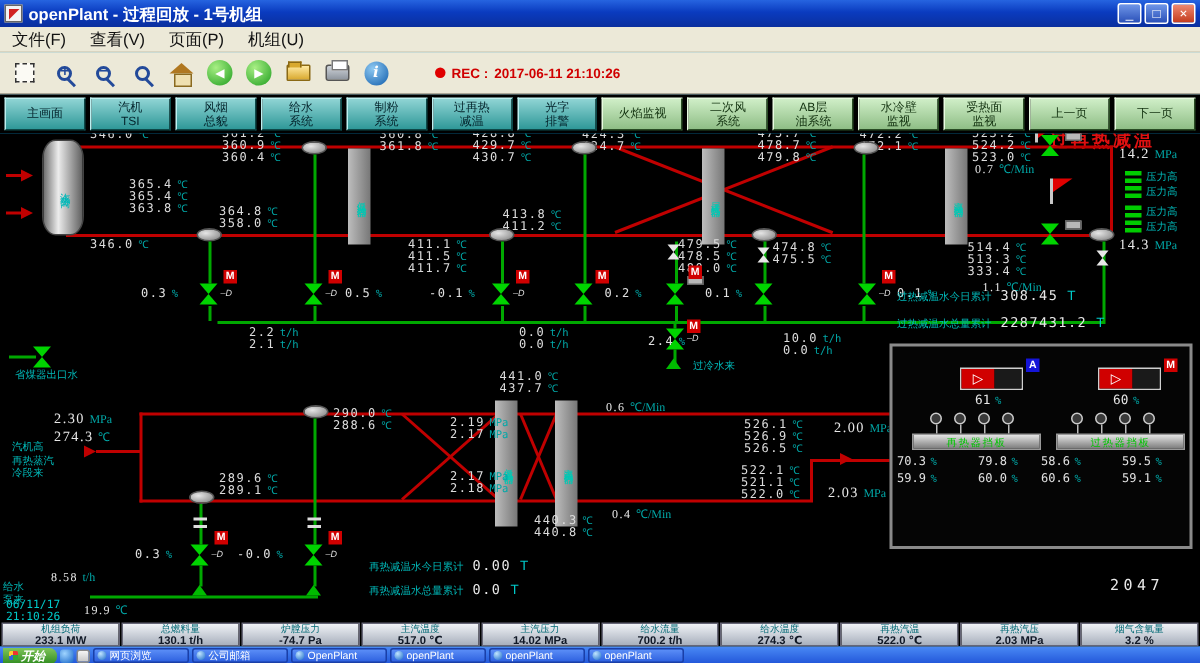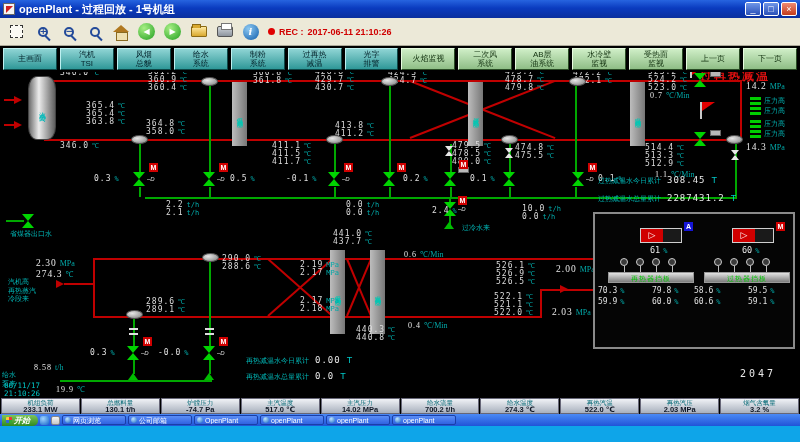--- a/index.html
+++ b/index.html
@@ -31,21 +31,21 @@
   .icon-home::before{content:"";position:absolute;left:0;top:0;border-left:8px solid transparent;border-right:8px solid transparent;border-bottom:7px solid #b07820}
   .icon-home::after{content:"";position:absolute;left:3px;top:7px;width:10px;height:7px;background:#efe0b0;border:1px solid #8a6a20}
   .nav{width:17px;height:17px;border-radius:50%;background:radial-gradient(circle at 35% 30%,#a8ef84,#1f9e1f);display:flex;align-items:center;justify-content:center;color:#fff;font-size:8px}
   .nav.back::before{content:"◀"} .nav.fwd::before{content:"▶"}
   .icon-folder{width:16px;height:11px;background:linear-gradient(#ffe9a0,#d9a92f);border:1px solid #8a6914;border-radius:1px;position:relative}
   .icon-folder::before{content:"";position:absolute;top:-3px;left:0;width:7px;height:3px;background:#d9a92f;border:1px solid #8a6914;border-bottom:none}
   .icon-print{width:16px;height:11px;background:linear-gradient(#cfd4da,#8e959e);border:1px solid #555;border-radius:2px;position:relative}
   .icon-print::before{content:"";position:absolute;left:3px;top:-4px;width:9px;height:5px;background:#fff;border:1px solid #777}
   .icon-info{width:16px;height:16px;border-radius:50%;background:radial-gradient(circle at 35% 30%,#8ec9f2,#0f5cab);color:#fff;font:italic bold 10px "DejaVu Serif",serif;display:flex;align-items:center;justify-content:center}
   .unit-title{font-size:20px;font-weight:bold;color:#111;margin-left:12px;letter-spacing:2px}
-  .rec{display:flex;align-items:center;gap:4px;margin-left:4px;color:#d00000;font-size:9px;font-weight:bold}
+  .rec{display:flex;align-items:center;gap:4px;margin-left:26px;color:#d00000;font-size:9px;font-weight:bold}
   .rec-dot{width:7px;height:7px;border-radius:50%;background:#e00000}
 
   
   .tabrow{height:26px;background:#000;display:flex;gap:3px;padding:2px 3px}
   .tab{flex:1;font-size:8px;line-height:1.15;text-align:center;white-space:pre-line;display:flex;align-items:center;justify-content:center;border:1px solid;cursor:default}
   .tab.teal{background:linear-gradient(180deg,#8fd4d4,#2f9898);border-color:#bdf0f0 #0d4848 #0d4848 #bdf0f0;color:#03222a}
   .tab.green{background:linear-gradient(180deg,#cfeec7,#8fbe86);border-color:#e8fbe0 #294c24 #294c24 #e8fbe0;color:#12310f}
 
   
   .scada{position:relative;width:800px;height:325px;background:#000;overflow:hidden}
@@ -127,20 +127,26 @@
   <div class="titlebar">
     <span class="appicon"></span>
     <span class="titletext">openPlant - 过程回放 - 1号机组</span>
     <span class="winbtns">
       <span class="wb">_</span>
       <span class="wb">□</span>
       <span class="wb close">×</span>
     </span>
   </div>
 
+  <div class="menubar">
+    <span>文件(F)</span>
+    <span>查看(V)</span>
+    <span>页面(P)</span>
+    <span>机组(U)</span>
+  </div>
 
   <div class="toolbar">
     <span class="tbtn">
         <i class="icon-marq"></i>
       </span>
     <span class="tbtn">
         <i class="mag plus"></i>
       </span>
     <span class="tbtn">
         <i class="mag minus"></i>
@@ -290,21 +296,21 @@
       <div class="r"><span>478.5</span><span class="u">℃</span></div>
       <div class="r"><span>480.0</span><span class="u">℃</span></div>
     </div>
     <div class="tg" style="left:515px;top:72px">
       <div class="r"><span>474.8</span><span class="u">℃</span></div>
       <div class="r"><span>475.5</span><span class="u">℃</span></div>
     </div>
     <div class="tg" style="left:645px;top:72px">
       <div class="r"><span>514.4</span><span class="u">℃</span></div>
       <div class="r"><span>513.3</span><span class="u">℃</span></div>
-      <div class="r"><span>512.9</span><span class="u">℃</span></div>
+      <div class="r"><span>333.4</span><span class="u">℃</span></div>
     </div>
     <div class="pv" style="left:746px;top:9px"><span>14.2</span><span class="u">MPa</span></div>
     <div class="pv" style="left:746px;top:70px"><span>14.3</span><span class="u">MPa</span></div>
     <div class="pv" style="left:650px;top:17px;font-size:8px"><span>0.7</span><span class="u">℃/Min</span></div>
     <div class="pv" style="left:655px;top:96px;font-size:8px"><span>1.1</span><span class="u">℃/Min</span></div>
 
     <div class="al" style="left:750px;top:24px">
         <i></i>
         <span>压力高</span>
       </div>

